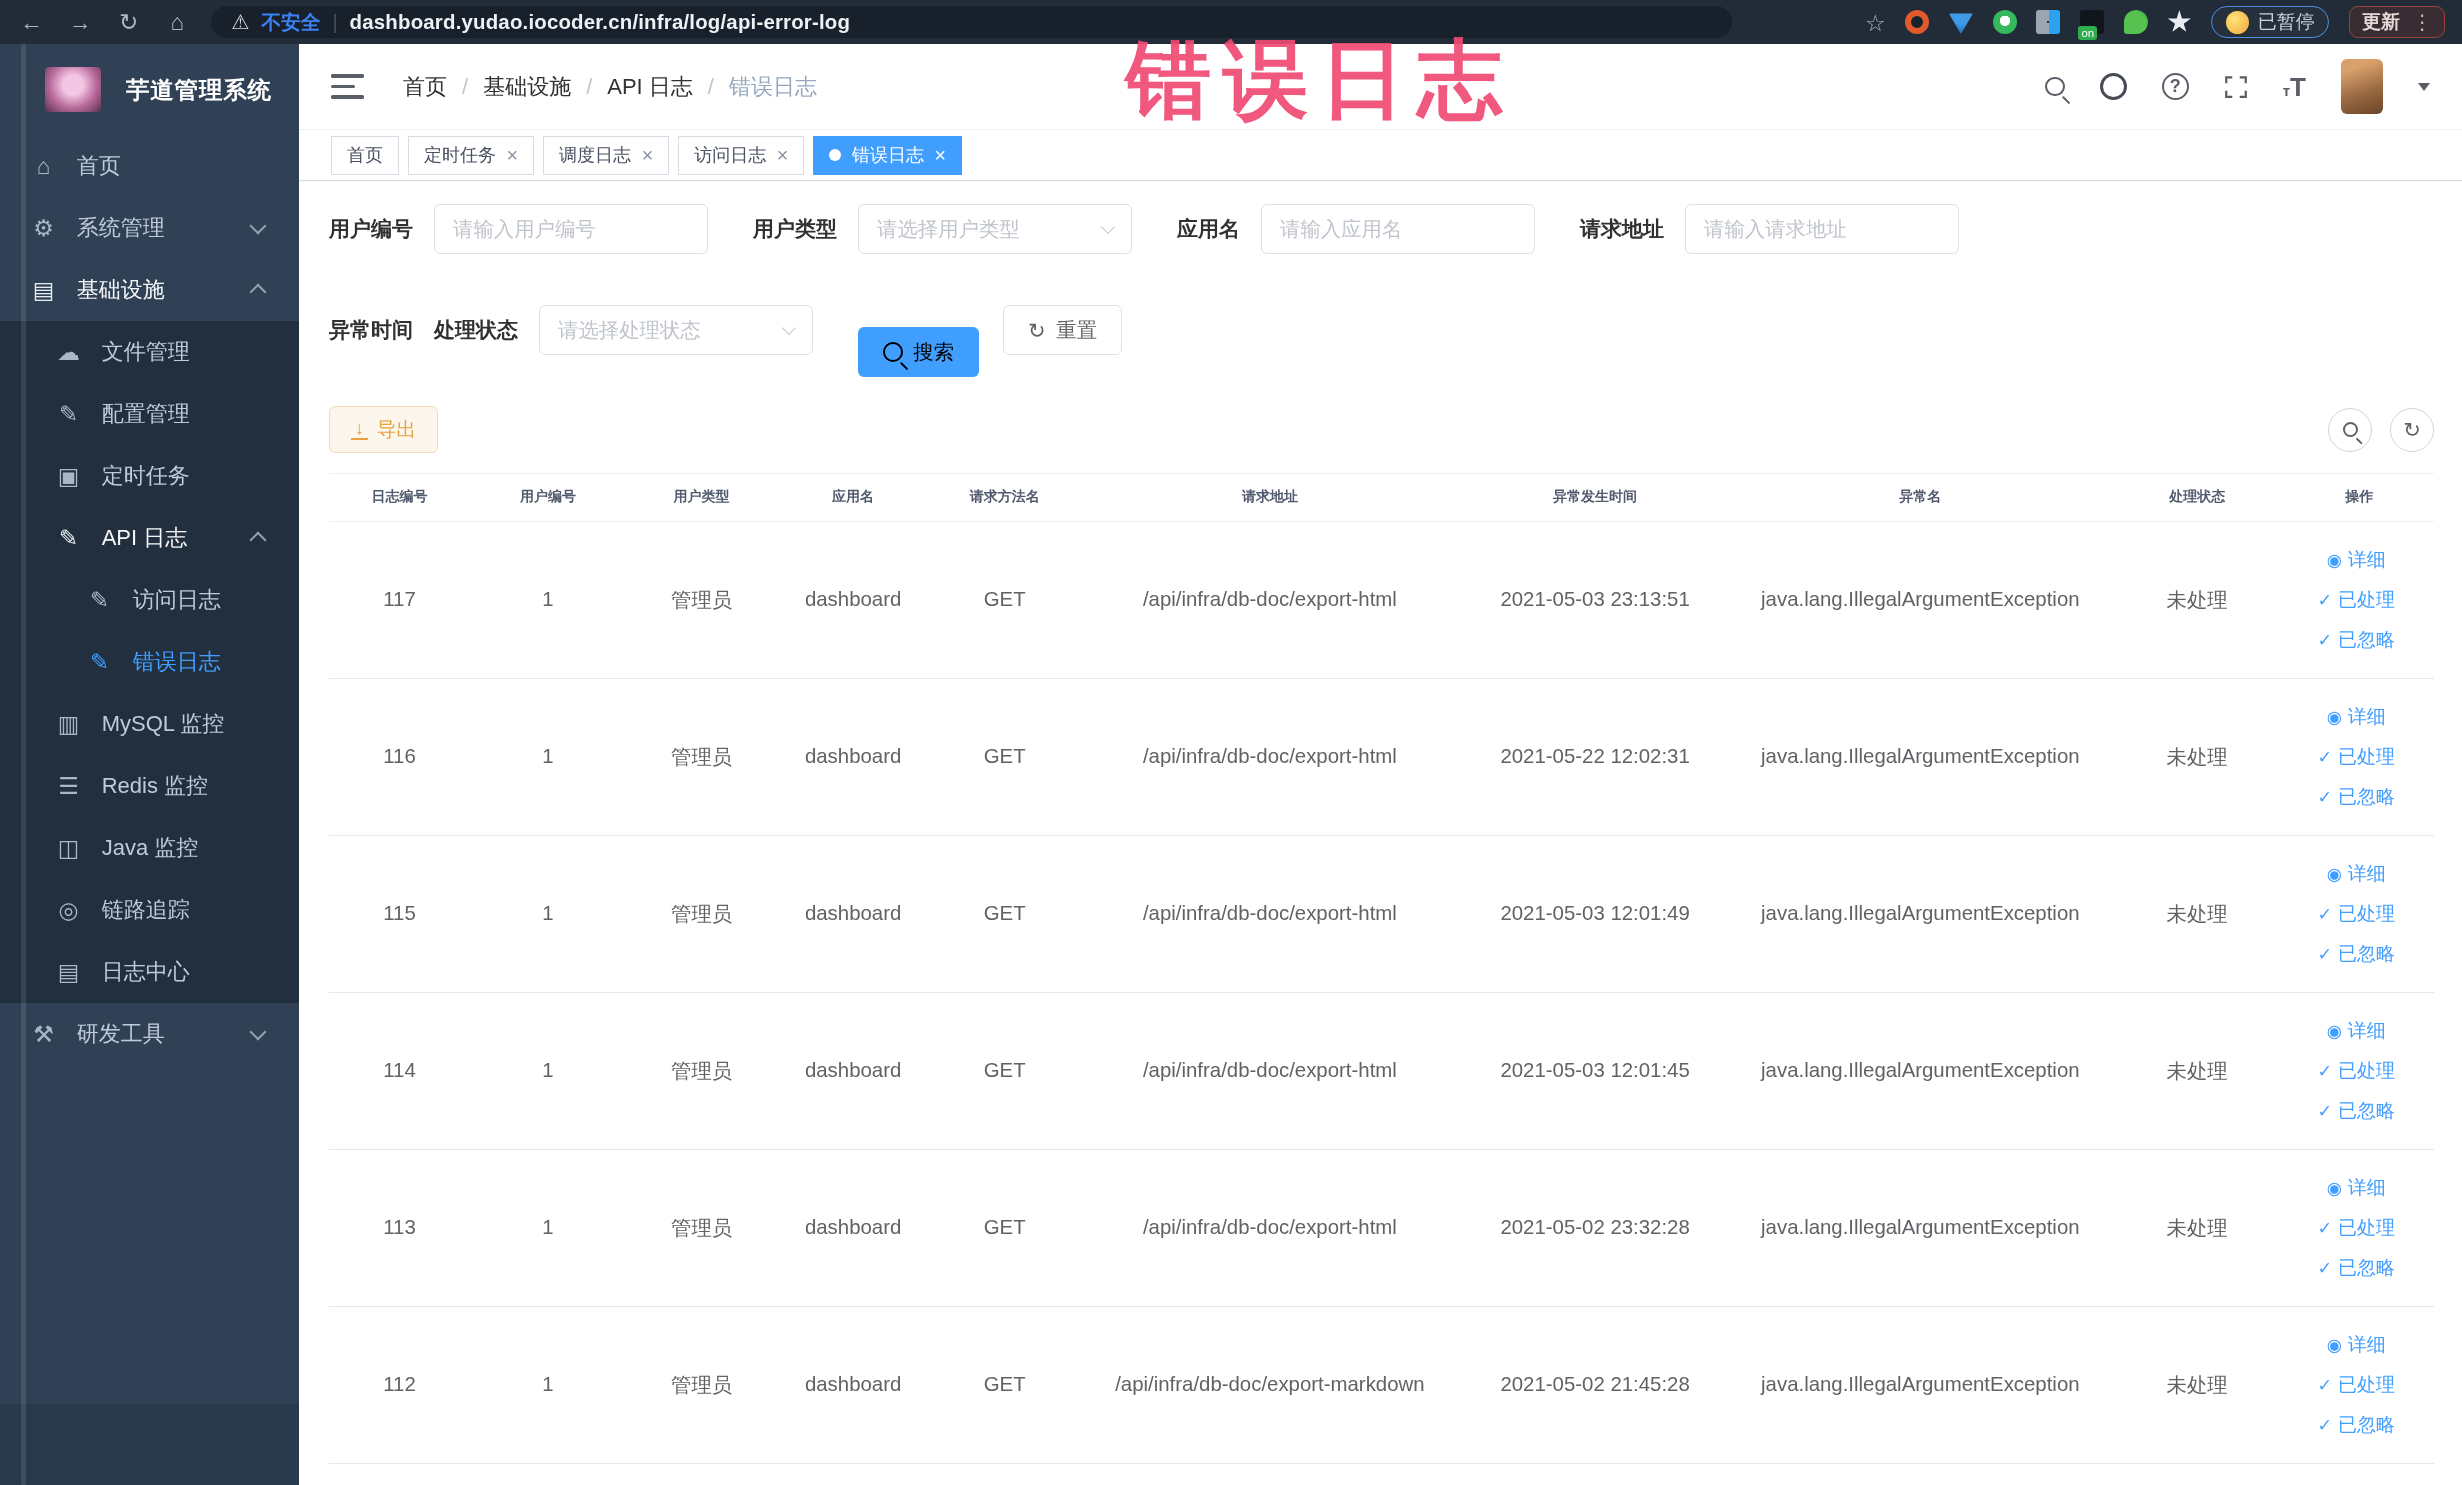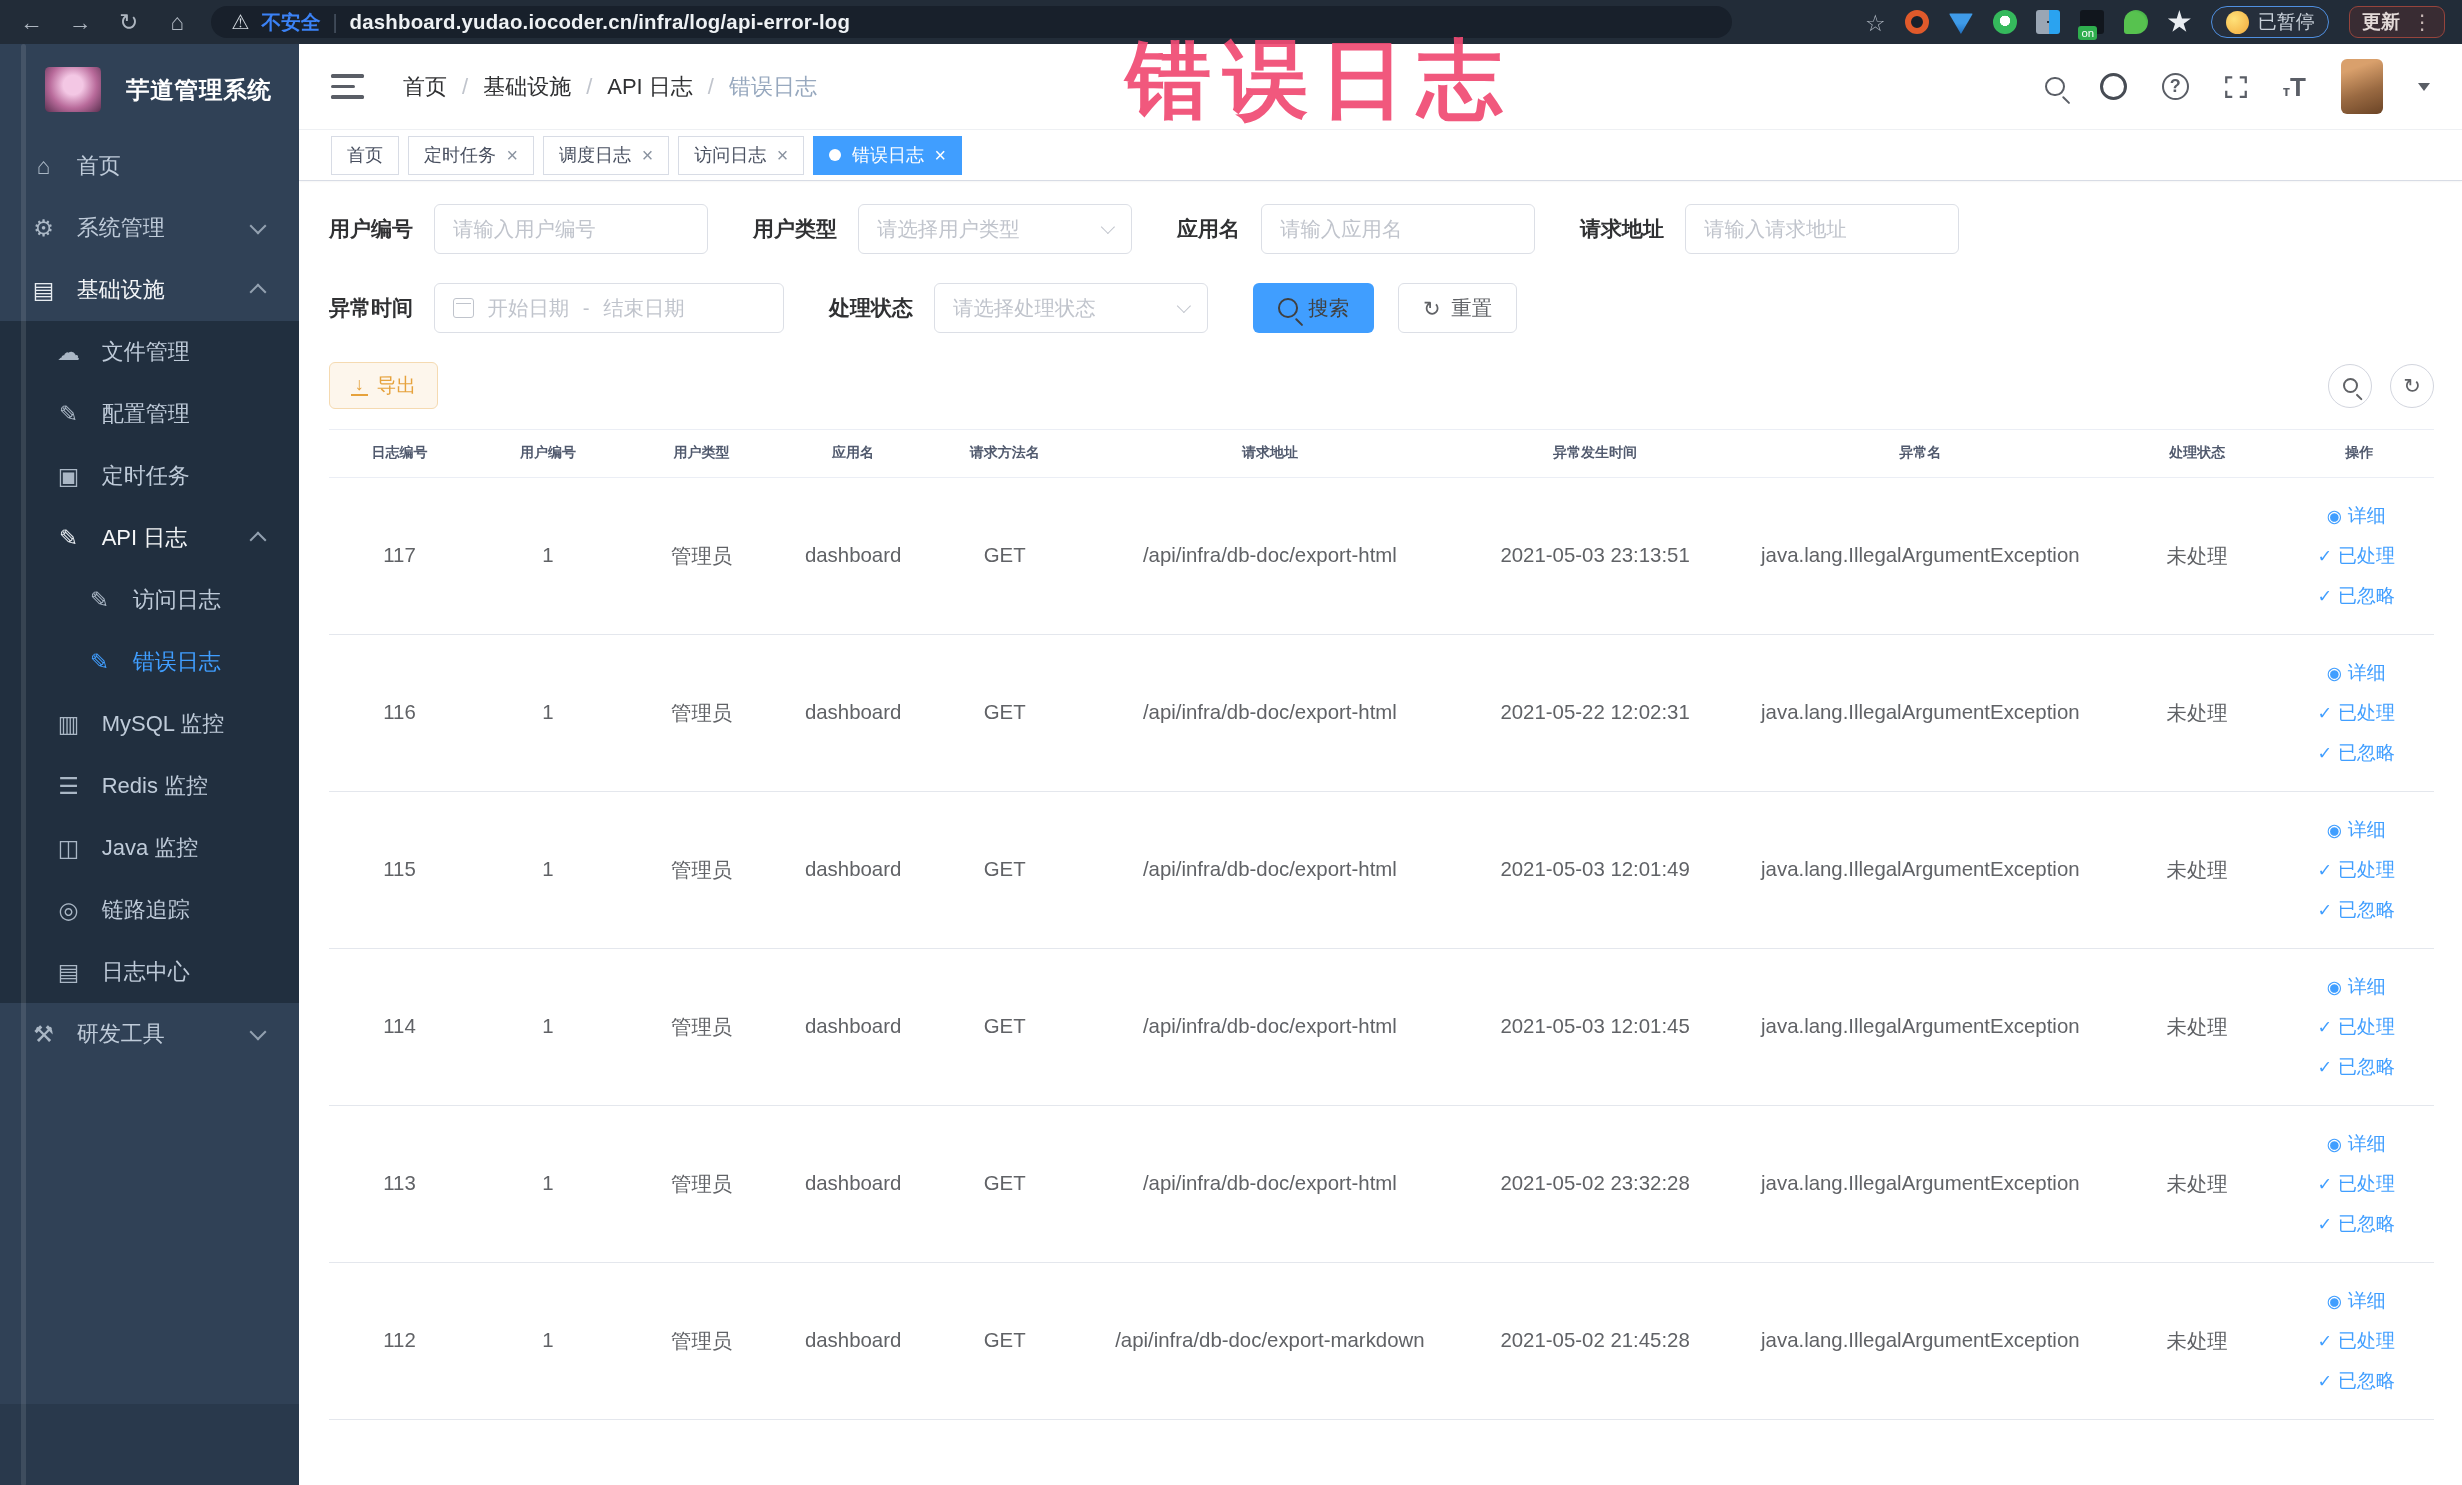--- a/index.html
+++ b/index.html
@@ -110,21 +110,21 @@
   .f-box .ph { white-space:nowrap; }
   .w-input { width:274px; margin-right:45px; }
   .w-select { width:274px; margin-right:45px; justify-content:space-between; }
   .sel-caret { width:9.8px; height:9.8px; border-right:1.5px solid #c0c4cc; border-bottom:1.5px solid #c0c4cc;
     transform:rotate(45deg); margin-top:-4.5px; }
   .w-range { width:350px; margin-right:45px; gap:13.6px; }
   .cal { width:21px; height:19.7px; border:1.5px solid #c0c4cc; border-radius:3px; position:relative; flex-shrink:0; }
   .cal::before { content:""; position:absolute; left:2.3px; right:2.3px; top:3.8px; height:1.5px; background:#c0c4cc; }
   .btn { height:50px; border-radius:6px; font-size:20.4px; display:flex; align-items:center; gap:10.6px;
     padding:0 24px; cursor:pointer; border:0.8px solid transparent; }
-  .btn-search { background:#409eff; color:#404040; margin-right:24px; }
+  .btn-search { background:#409eff; color:#000000; margin-right:24px;margin-top:44px; }
   .btn-reset { background:#fff; color:#606266; border-color:#dcdfe6; }
   .i-refresh { font-size:21px; line-height:1; }
 
   .toolbar-row { display:flex; align-items:center; justify-content:space-between; margin:4.5px 0 19.7px; }
   .btn-export { height:47px; padding:0 21px; background:#fdf6ec; border:0.8px solid #f5dab1; color:#e6a23c;
     border-radius:6px; font-size:19.7px; display:flex; align-items:center; gap:9px; cursor:pointer; }
   .i-download { display:inline-block; width:16.7px; text-align:center; border-bottom:2.3px solid currentColor;
     padding-bottom:1.5px; font-size:18px; line-height:1; }
   .tool-circles { display:flex; gap:18px; }
   .circle-btn { width:44px; height:44px; border-radius:50%; border:0.8px solid #d2d5de; background:#fff;
@@ -328,26 +328,20 @@
           <span class="ph">请输入应用名</span>
         </div>
         <span class="f-label">请求地址</span>
         <div class="f-box w-input">
           <span class="ph">请输入请求地址</span>
         </div>
       </div>
 
       <div class="filter-row">
         <span class="f-label">异常时间</span>
-        <div class="f-box w-range">
-          <span class="cal"></span>
-          <span class="ph">开始日期</span>
-          <span class="ph">-</span>
-          <span class="ph">结束日期</span>
-        </div>
         <span class="f-label">处理状态</span>
         <div class="f-box w-select">
           <span class="ph">请选择处理状态</span>
           <span class="sel-caret"></span>
         </div>
         <button class="btn btn-search">
           <span class="i-search"></span>
           <span>搜索</span>
         </button>
         <button class="btn btn-reset">

